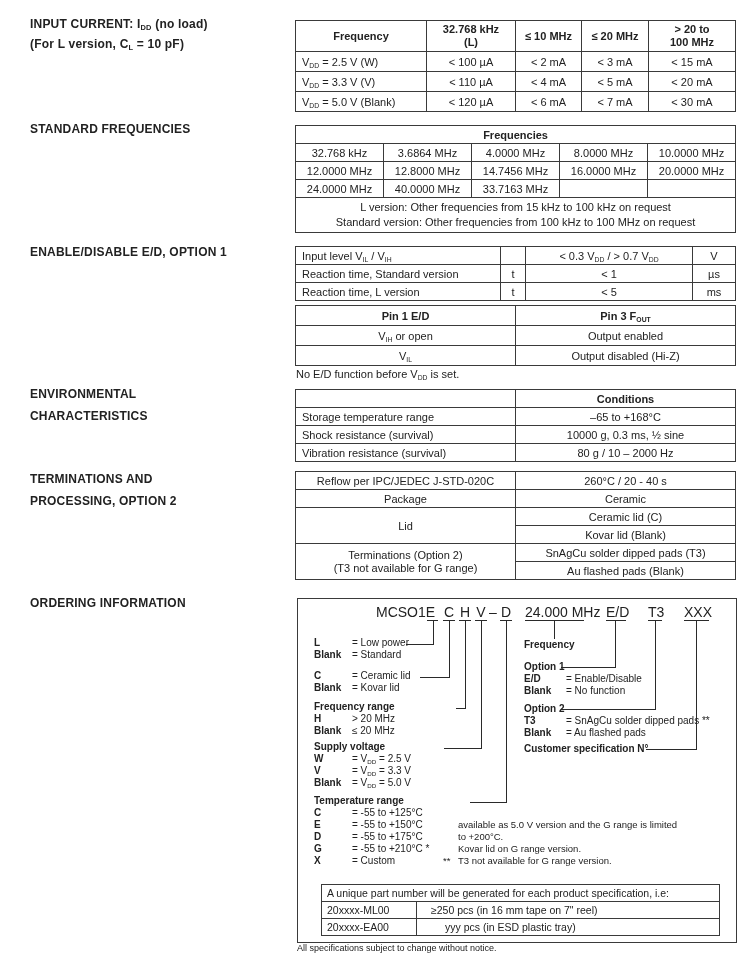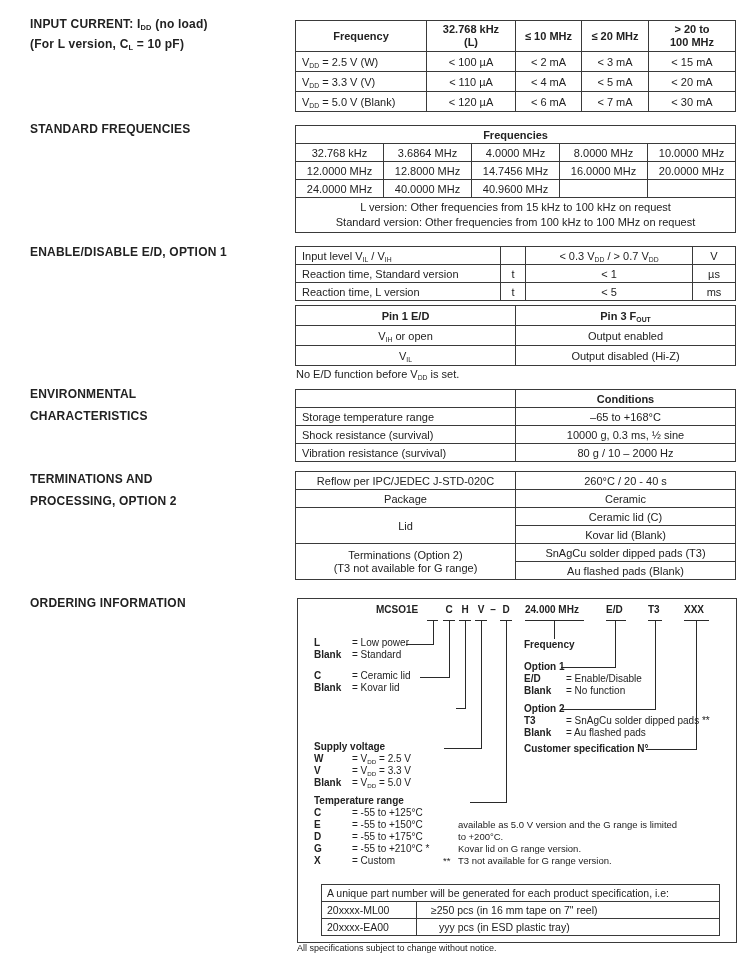--- a/index.html
+++ b/index.html
@@ -9,21 +9,21 @@
   table.t{position:absolute;border-collapse:collapse;table-layout:fixed;font-size:11px;color:#222;}
   table.t td{border:1px solid #3a3a3a;padding:0 4px;height:17px;text-align:center;vertical-align:middle;overflow:hidden;white-space:nowrap;}
   table.t td.l{text-align:left;padding-left:6px;}
   table.t td.b{font-weight:bold;}
   table.t td.h30{height:30px;line-height:13px;white-space:normal;}
   table.t td.h19{height:19px;}
   table.t td.h34{height:34px;line-height:15px;white-space:normal;}
   table.t td.wrap{white-space:normal;line-height:13px;}
   .note{position:absolute;font-size:11px;white-space:nowrap;}
   .obox{position:absolute;left:297px;top:598px;width:438px;height:343px;border:1px solid #3a3a3a;}
-  .pseg{position:absolute;font-size:10px;font-weight:bold;white-space:nowrap;}
+  .pseg{position:absolute;font-size:14px;font-weight:normal;white-space:nowrap;}
   .pseg.ctr{text-align:center;}
   .ul{position:absolute;height:1px;background:#2a2a2a;}
   .vl{position:absolute;width:1px;background:#2a2a2a;}
   .hl{position:absolute;height:1px;background:#2a2a2a;}
   .blk{position:absolute;font-size:10px;line-height:12px;white-space:nowrap;}
   .blk .bt{font-weight:bold;}
   .blk .k{display:inline-block;width:38px;font-weight:bold;}
   .blk.rt .k{width:42px;}
   .fnote{position:absolute;font-size:9.5px;line-height:12px;white-space:nowrap;}
   .fnote .m{display:inline-block;width:15px;font-weight:normal;}
@@ -106,21 +106,21 @@
   <tr>
     <td>12.0000 MHz</td>
     <td>12.8000 MHz</td>
     <td>14.7456 MHz</td>
     <td>16.0000 MHz</td>
     <td>20.0000 MHz</td>
   </tr>
   <tr>
     <td>24.0000 MHz</td>
     <td>40.0000 MHz</td>
-    <td>40.9600 MHz</td>
+    <td>33.7163 MHz</td>
     <td></td>
     <td></td>
   </tr>
   <tr>
     <td class="h34" colspan="5">
       <span>L version: Other frequencies from 15 kHz to 100 kHz on request</span><br>
       <span>Standard version: Other frequencies from 100 kHz to 100 MHz on request</span>
     </td>
   </tr>
 </tbody>
@@ -276,20 +276,25 @@
   <div class="hl" style="left:263px;top:110px;width:95px"></div>
   <div class="hl" style="left:348px;top:150px;width:51px"></div>
 
   <div class="blk" style="left:16px;top:38px">
     <div><span class="k">L</span><span>= Low power</span></div>
     <div><span class="k">Blank</span><span>= Standard</span></div>
   </div>
   <div class="blk" style="left:16px;top:71px">
     <div><span class="k">C</span><span>= Ceramic lid</span></div>
     <div><span class="k">Blank</span><span>= Kovar lid</span></div>
+  </div>
+  <div class="blk" style="left:16px;top:102px">
+    <div class="bt">Frequency range</div>
+    <div><span class="k">H</span><span>&gt; 20 MHz</span></div>
+    <div><span class="k">Blank</span><span>≤ 20 MHz</span></div>
   </div>
   <div class="blk" style="left:16px;top:142px">
     <div class="bt">Supply voltage</div>
     <div><span class="k">W</span><span>= V<sub>DD</sub> = 2.5 V</span></div>
     <div><span class="k">V</span><span>= V<sub>DD</sub> = 3.3 V</span></div>
     <div><span class="k">Blank</span><span>= V<sub>DD</sub> = 5.0 V</span></div>
   </div>
   <div class="blk" style="left:16px;top:196px">
     <div class="bt">Temperature range</div>
     <div><span class="k">C</span><span>= -55 to +125°C</span></div>
@@ -331,19 +336,19 @@
     <tbody>
         <tr>
       <td colspan="2">A unique part number will be generated for each product specification, i.e:</td>
     </tr>
     <tr>
       <td>20xxxx-ML00</td>
       <td style="padding-left:14px">≥250 pcs  (in 16 mm tape on 7" reel)</td>
     </tr>
     <tr>
       <td>20xxxx-EA00</td>
-      <td style="padding-left:22px">yyy pcs  (in ESD plastic tray)</td>
+      <td style="padding-left:28px">yyy pcs  (in ESD plastic tray)</td>
     </tr>
   </tbody>
     </table>
 </div>
 
 <div class="footer" style="left:297px;top:943px">All specifications subject to change without notice.</div>
 
 </body></html>

